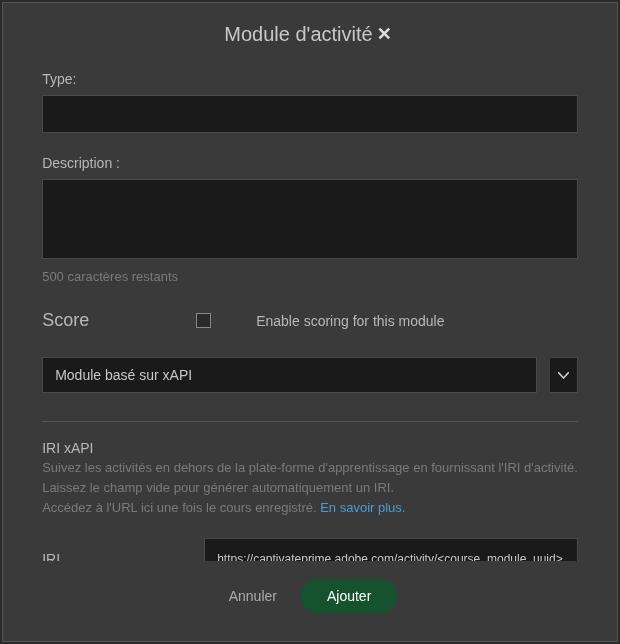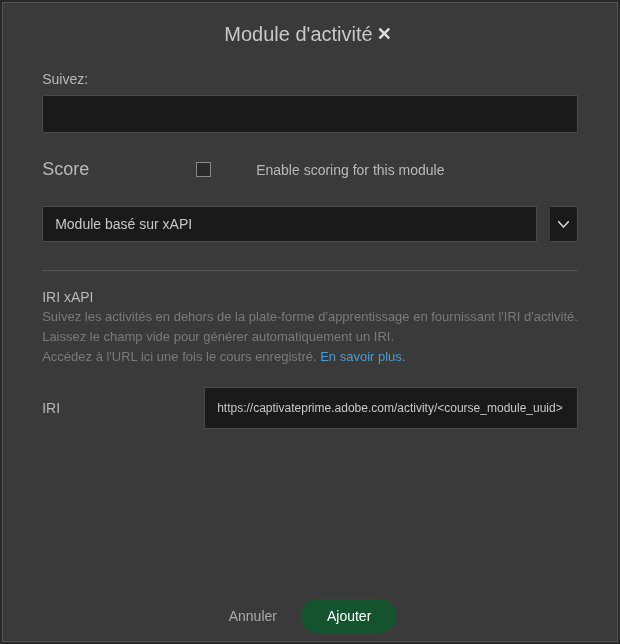--- a/index.html
+++ b/index.html
@@ -176,21 +176,21 @@
       font-size: 12px;
       padding: 20px 12px;
       height: 38px;
       white-space: nowrap;
       overflow: hidden;
     }
     .footer {
       display: flex;
       justify-content: flex-end;
       align-items: center;
-      padding: 18px 22px 8px 22px;
+      padding: 18px 22px 28px 22px;
       gap: 18px;
     }
     .btn-cancel {
       background: none;
       border: none;
       color: #aaa;
       font-size: 14px;
       cursor: pointer;
       padding: 8px 6px;
     }
@@ -211,24 +211,29 @@
   <div class="header">
     <h1 class="title">Module d'activité</h1>
     <button class="close">
       <span>✕</span>
     </button>
   </div>
 
   <div class="content">
 
     <div class="group-titre">
-      <label class="field-label">Suivez:</label>
+      <label class="field-label">Type:</label>
       <input type="text" class="text-input" value="" style="">
     </div>
 
+    <div class="group-desc">
+      <label class="field-label">Description :</label>
+      <textarea class="textarea" style=""></textarea>
+      <div class="helper">500 caractères restants</div>
+    </div>
 
     <div class="row">
       <div class="side-label">Score</div>
       <div class="side-content">
         <span class="checkbox"></span>
         <span class="checkbox-label">Enable scoring for this module</span>
       </div>
     </div>
 
     <div class="row">

